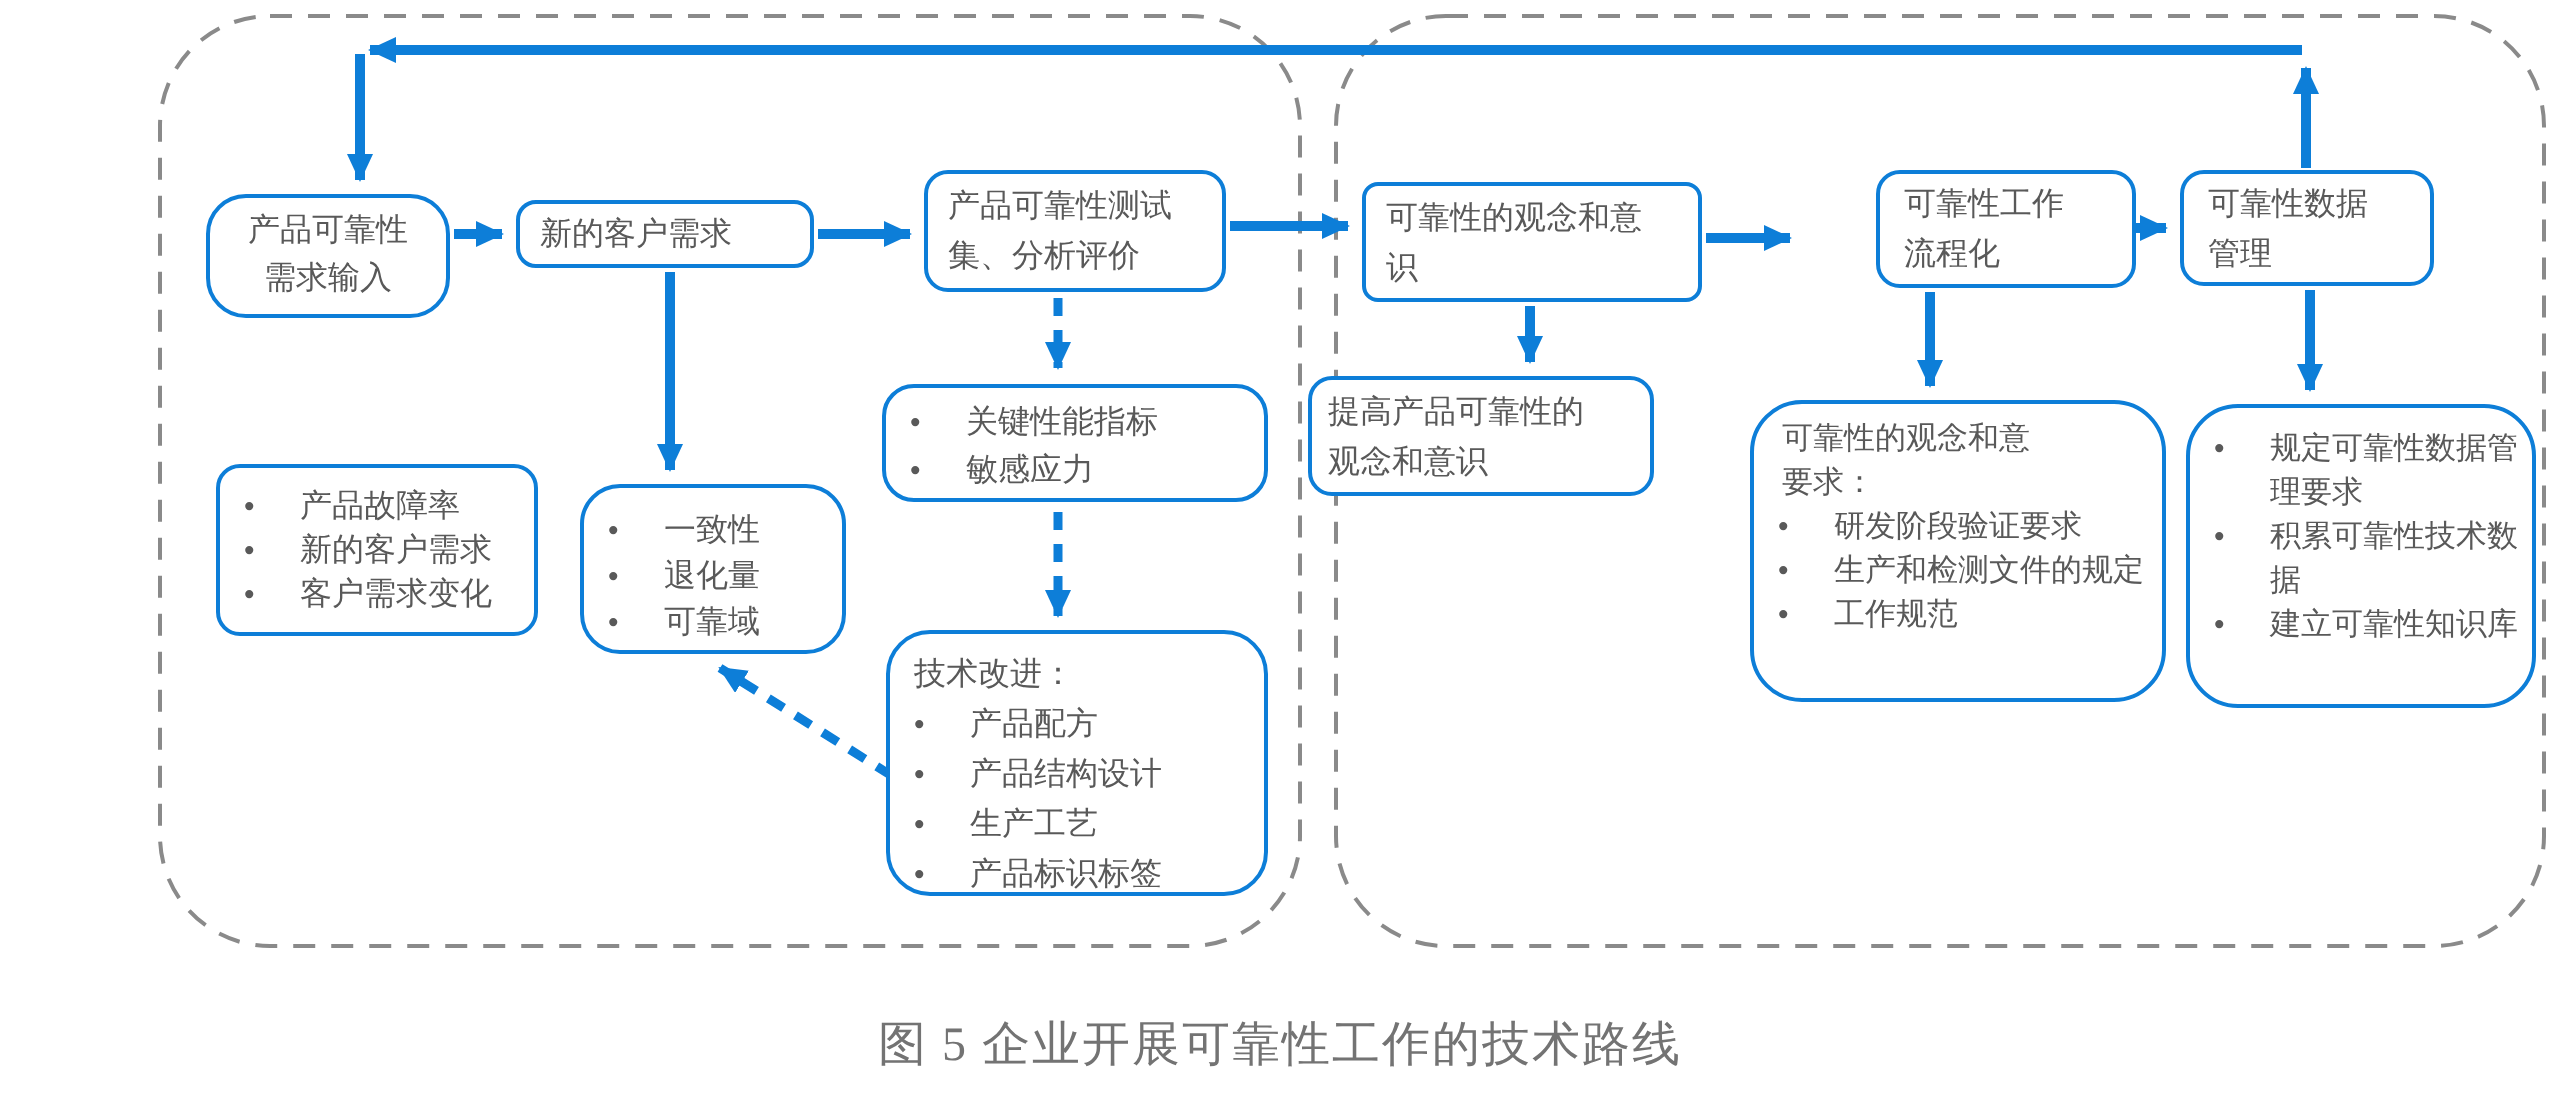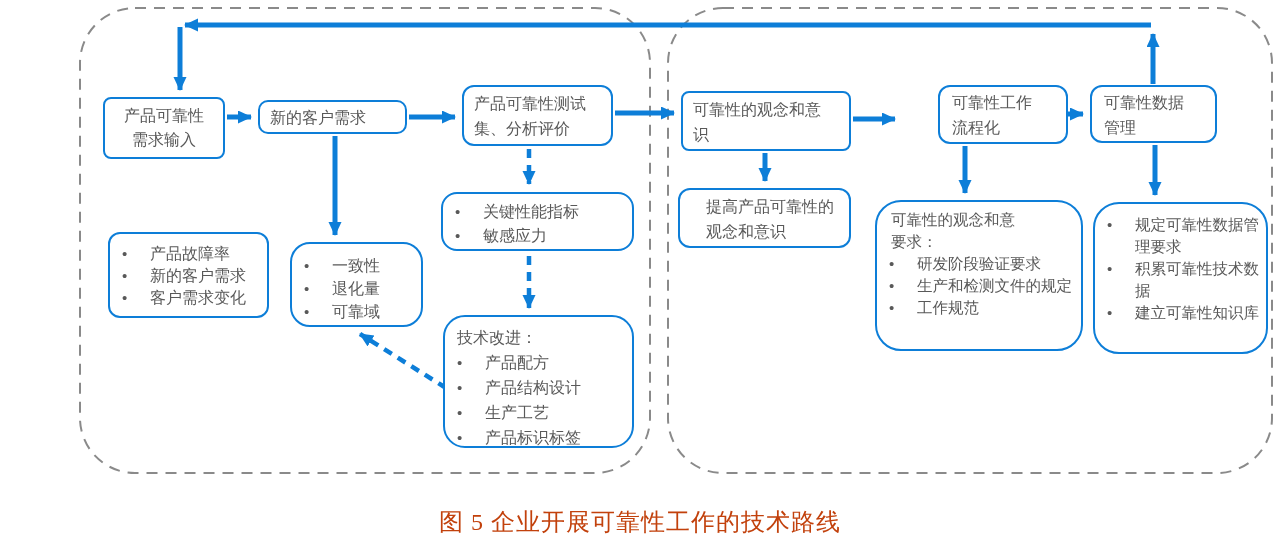--- a/index.html
+++ b/index.html
@@ -16,21 +16,21 @@
   .node .ln { white-space:nowrap; }
   .bullets { list-style:none; margin:0; padding:0; }
   .bullets li { position:relative; padding-left:40px; }
   .bullets li::before {
     content:"\2022"; position:absolute; left:12px; top:0; font-size:15px;
   }
   .node-title { padding-left:2px; }
   #caption {
     position:absolute; left:0; top:506px; width:1280px; text-align:center;
     font-family:"Liberation Serif","DejaVu Serif",serif;
-    font-size:24px; color:#c2410c; letter-spacing:1px;
+    font-size:24px; color:#737373; letter-spacing:1px;
   }
 </style>
 </head>
 <body>
 
 <div id="canvas">
 
   <svg id="arrows" width="1280" height="560" viewBox="0 0 1280 560">
     <defs>
       <marker id="ah" markerUnits="userSpaceOnUse" markerWidth="16" markerHeight="15" refX="13" refY="6.5" orient="auto">
@@ -53,21 +53,21 @@
 
     <line x1="1153" y1="84" x2="1153" y2="34" stroke="#0d7ed8" stroke-width="5" marker-end="url(#ah)"></line>
     <line x1="1151" y1="25" x2="185" y2="25" stroke="#0d7ed8" stroke-width="5" marker-end="url(#ah)"></line>
     <line x1="180" y1="27" x2="180" y2="90" stroke="#0d7ed8" stroke-width="5" marker-end="url(#ah)"></line>
 
     <line x1="529" y1="149" x2="529" y2="184" stroke="#0d7ed8" stroke-width="4.5" stroke-dasharray="9 7" marker-end="url(#ah)"></line>
     <line x1="529" y1="256" x2="529" y2="308" stroke="#0d7ed8" stroke-width="4.5" stroke-dasharray="9 7" marker-end="url(#ah)"></line>
     <line x1="446" y1="388" x2="360" y2="334" stroke="#0d7ed8" stroke-width="4.5" stroke-dasharray="9 7" marker-end="url(#ah)"></line>
   </svg>
 
-  <div class="node" style="left:103px; top:97px; width:122px; height:62px; border-radius:8px; text-align:center; padding-top:5px; line-height:24px;">
+  <div class="node" style="left:103px; top:97px; width:122px; height:62px; border-radius:20px; text-align:center; padding-top:5px; line-height:24px;">
     <div class="ln">产品可靠性</div>
     <div class="ln">需求输入</div>
   </div>
 
   <div class="node" style="left:258px; top:100px; width:149px; height:34px; border-radius:10px; padding:3px 0 0 10px; line-height:26px;">
     <div class="ln">新的客户需求</div>
   </div>
 
   <div class="node" style="left:462px; top:85px; width:151px; height:61px; border-radius:12px; padding:4px 0 0 10px;">
     <div class="ln">产品可靠性测试</div>
@@ -115,21 +115,21 @@
   <div class="node" style="left:443px; top:315px; width:191px; height:133px; border-radius:22px; padding:8px 0 0 10px; line-height:25px;">
     <div class="node-title">技术改进：</div>
     <ul class="bullets" style="margin-left:-10px;">
       <li>产品配方</li>
       <li>产品结构设计</li>
       <li>生产工艺</li>
       <li>产品标识标签</li>
     </ul>
   </div>
 
-  <div class="node" style="left:678px; top:188px; width:173px; height:60px; border-radius:12px; padding:4px 0 0 26px;">
+  <div class="node" style="left:654px; top:188px; width:173px; height:60px; border-radius:12px; padding:4px 0 0 8px;">
     <div class="ln">提高产品可靠性的</div>
     <div class="ln">观念和意识</div>
   </div>
 
   <div class="node" style="left:875px; top:200px; width:208px; height:151px; border-radius:26px; padding:7px 6px 0 12px; line-height:22px; font-size:15.5px;">
     <div class="node-title">可靠性的观念和意</div>
     <div class="node-title">要求：</div>
     <ul class="bullets" style="margin-left:-12px;">
       <li>研发阶段验证要求</li>
       <li>生产和检测文件的规定</li>

